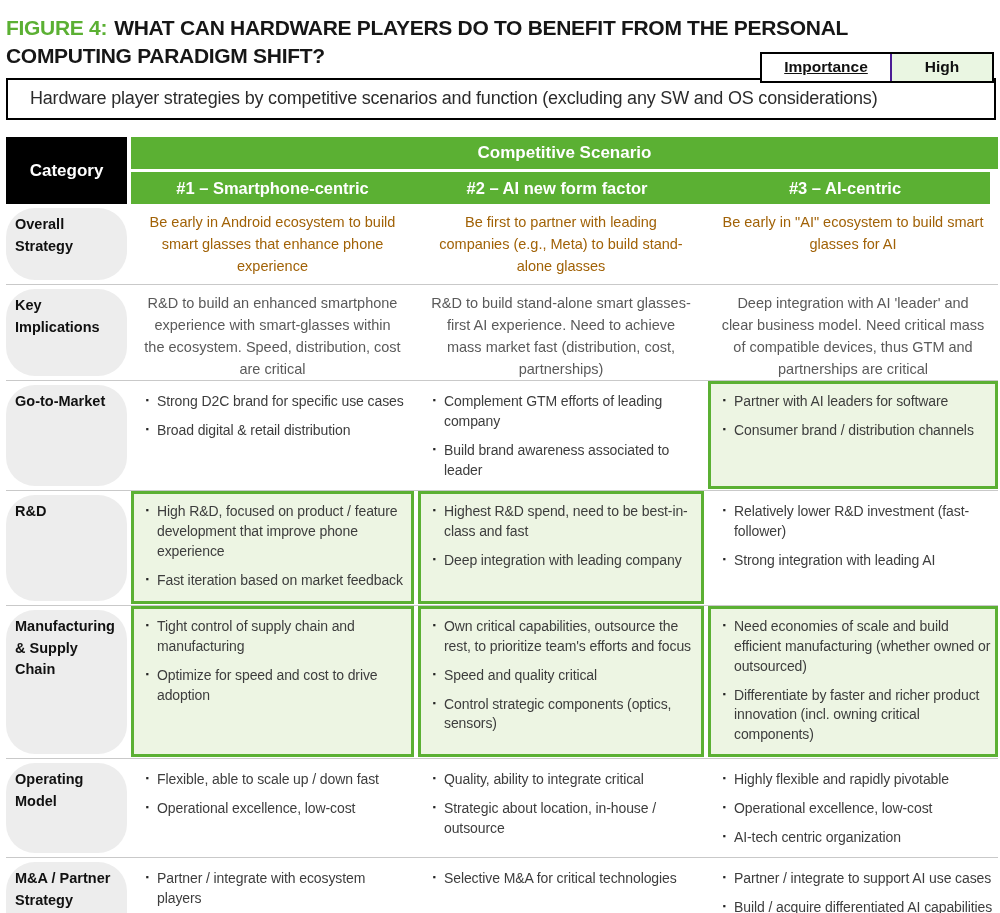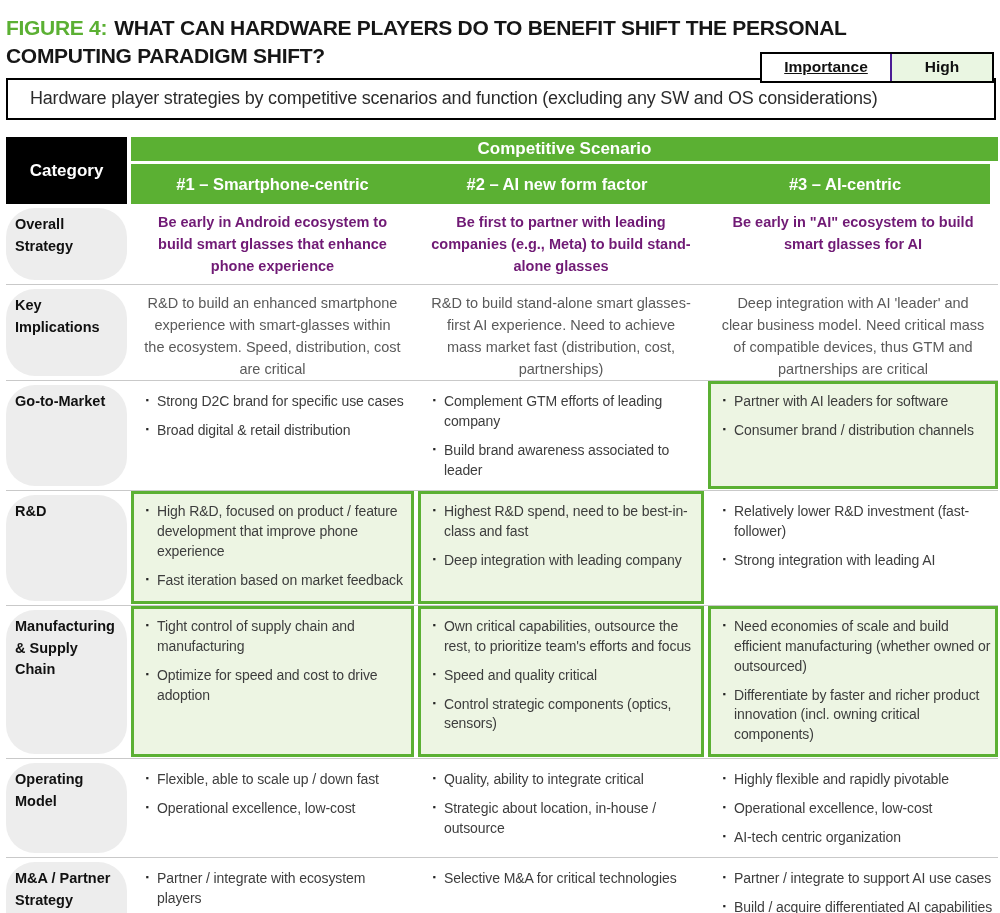--- a/index.html
+++ b/index.html
@@ -16,52 +16,52 @@
   .badge-value{width:100px;text-align:center;padding:4px 0 5px;background:#eaf6e2;}
 
   
   .subtitle-box{margin-top:9px;border:2px solid #000;padding:8px 22px 9px;font-size:18px;color:#2b2b2b;letter-spacing:-0.2px;}
 
   
   .table{margin-top:17px;width:992px;}
   .thead{display:grid;grid-template-columns:121px 867px;column-gap:4px;height:67px;}
   .cat-head{background:#000;color:#fff;font-weight:bold;font-size:17px;display:flex;align-items:center;justify-content:center;}
   .scen-wrap{display:flex;flex-direction:column;row-gap:3px;}
-  .scen-head{background:#5bb033;color:#fff;font-weight:bold;font-size:17px;height:24px;display:flex;align-items:center;justify-content:center;flex:none;}
+  .scen-head{background:#5bb033;color:#fff;font-weight:bold;font-size:17px;height:32px;display:flex;align-items:center;justify-content:center;flex:none;}
   .scen-cols{display:grid;grid-template-columns:283px 286px 290px;column-gap:0;flex:1;}
   .scen-col{background:#5bb033;color:#fff;font-weight:bold;font-size:16.5px;display:flex;align-items:center;justify-content:center;}
 
   
   .tbody{display:block;}
   .trow{display:grid;grid-template-columns:121px 283px 286px 290px;column-gap:4px;padding-top:4px;}
   .trow + .trow{border-top:1px solid #c9c9c9;}
   .trow:nth-child(1){min-height:76px;}
   .trow:nth-child(2){min-height:85px;}
   .trow:nth-child(3){min-height:95px;}
   .trow:nth-child(4){min-height:110px;}
   .trow:nth-child(5){min-height:136px;}
   .trow:nth-child(6){min-height:82px;}
   .trow:nth-child(7){min-height:89px;}
   .cat-cell{background:#ededed;margin-bottom:4px;padding:6px 6px 0 9px;font-weight:bold;font-size:14.5px;line-height:1.5;color:#111;border-radius:29px;}
   .cell{padding:3px 4px 0 6px;}
   .cell.hl{border:3px solid #5bb033;background:#edf5e3;margin:-4px 0 1px;padding:4px 1px 0 3px;}
   .cell.stmt{text-align:center;font-size:14.5px;line-height:1.5;padding:4px 12px 0;}
-  .cell.stmt.bold{font-weight:bold;color:#701a75;}
+  .cell.stmt.bold{font-weight:normal;color:#a16207;}
   .cell.stmt:not(.bold){color:#5a5a5a;}
   .bullet{display:flex;margin:4px 0 9px;}
   .bullet .dot{width:20px;flex:none;text-align:center;font-size:9px;padding-top:3px;color:#222;}
   .bullet .btext{font-size:14px;line-height:1.42;color:#3d3d3d;letter-spacing:-0.1px;}
 </style>
 </head>
 <body>
 
 <div class="page">
 
   <div class="figure-title">
-    <span class="green">FIGURE 4:</span><span>WHAT CAN HARDWARE PLAYERS DO TO BENEFIT SHIFT THE PERSONAL</span><br>
+    <span class="green">FIGURE 4:</span><span>WHAT CAN HARDWARE PLAYERS DO TO BENEFIT FROM THE PERSONAL</span><br>
     <span>COMPUTING PARADIGM SHIFT?</span>
   </div>
 
   <div class="badge">
     <div class="badge-label">Importance</div>
     <div class="badge-value">High</div>
   </div>
 
   <div class="subtitle-box">Hardware player strategies by competitive scenarios and function (excluding any SW and OS considerations)</div>
 

